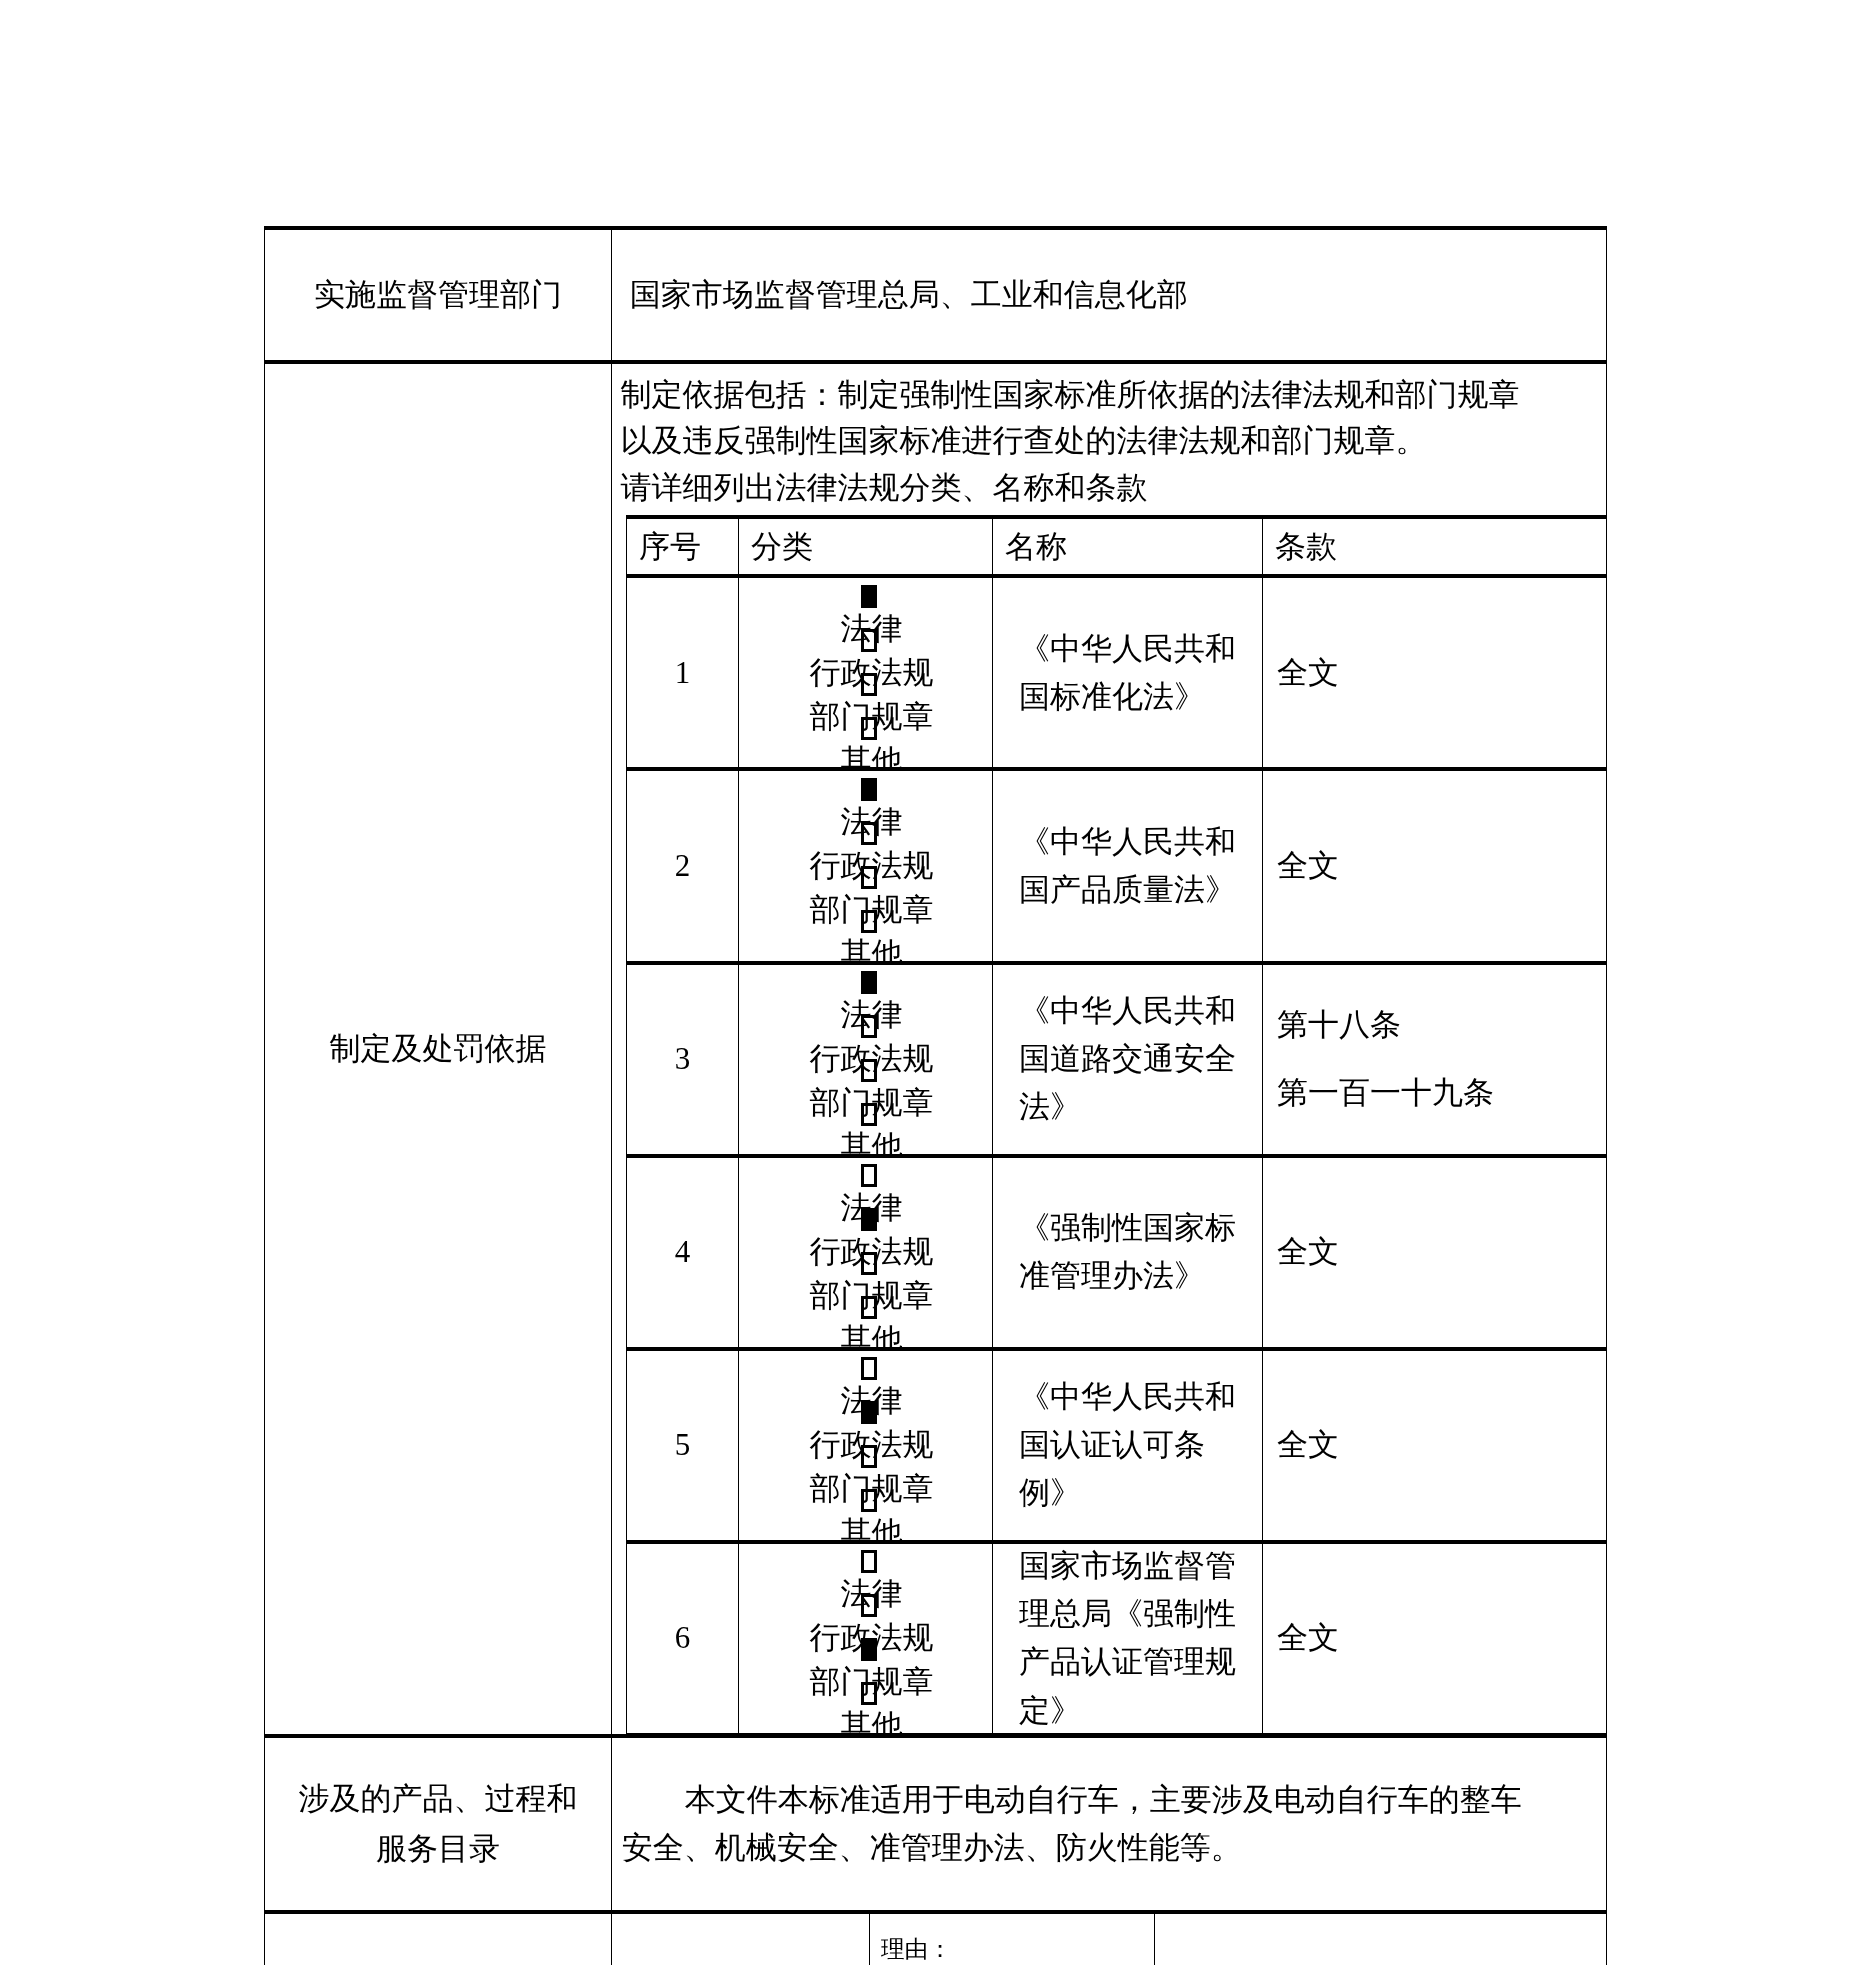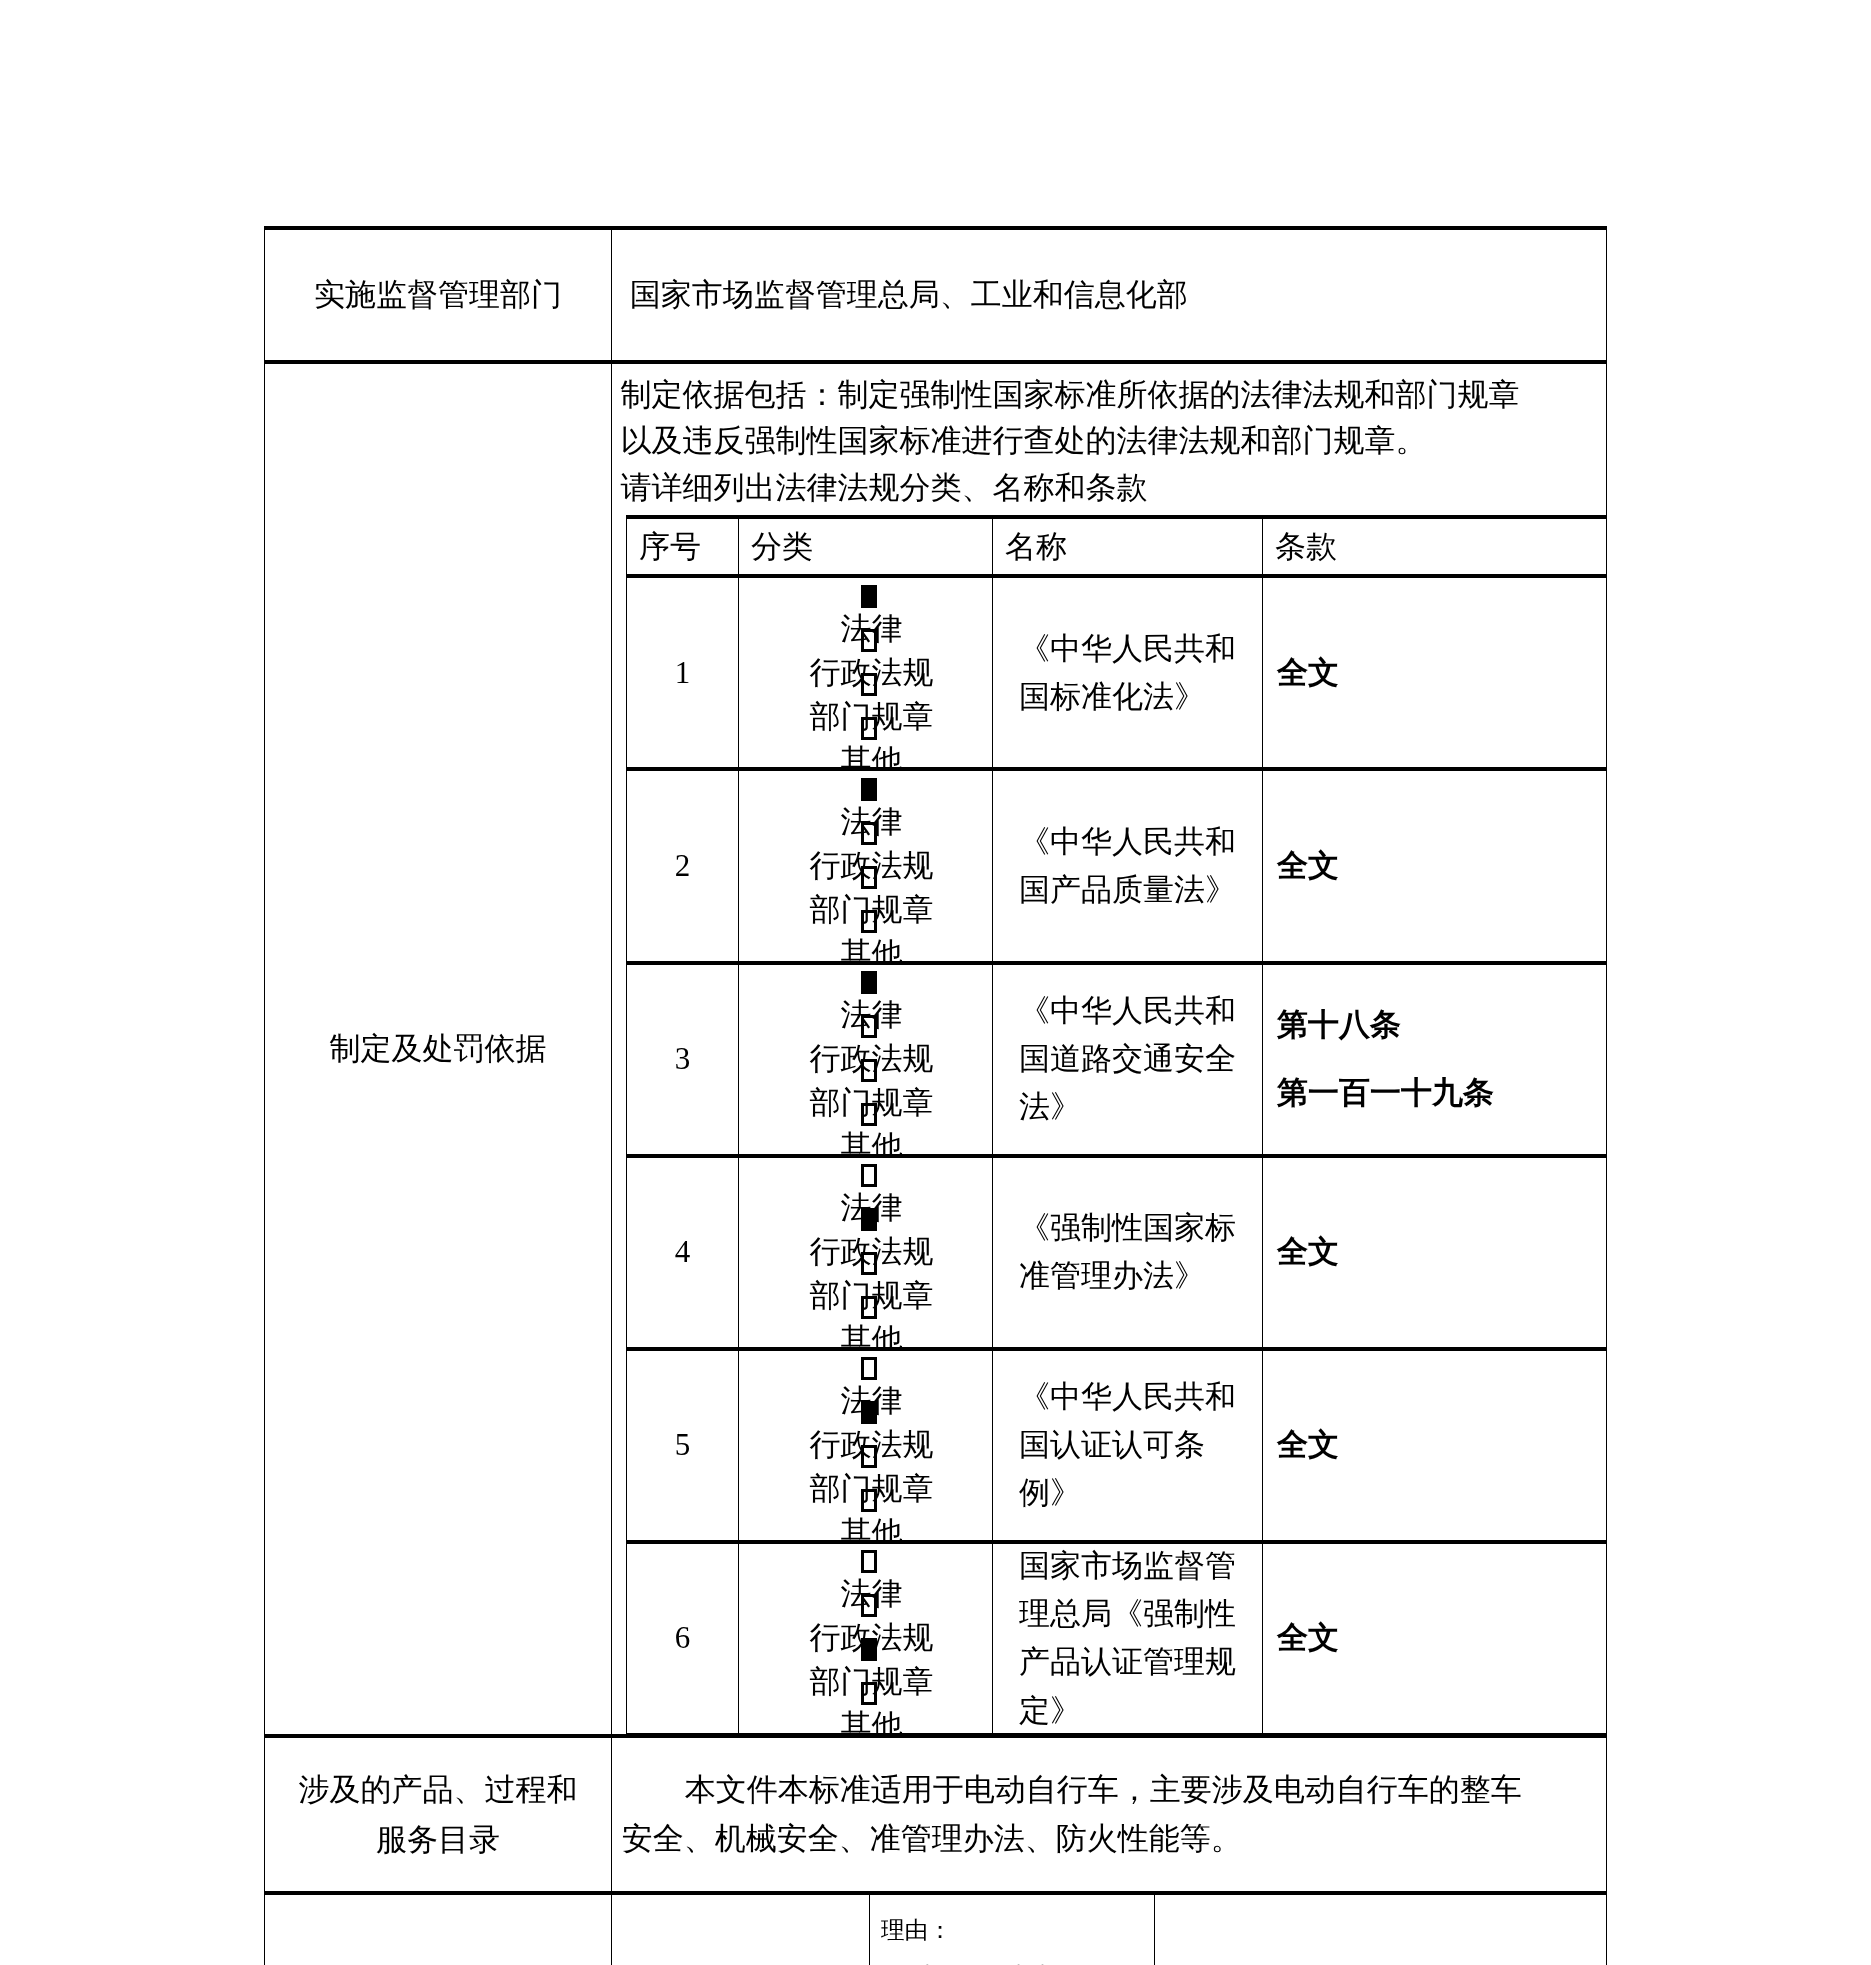--- a/index.html
+++ b/index.html
@@ -9,21 +9,21 @@
     font-family:"Liberation Serif","DejaVu Serif",serif;
     color:#000; font-size:31px;
   }
   .tbl {
     position:absolute; left:264px; top:226px; width:1343px;
     border:1.6px solid #000; border-top-width:4.7px; border-bottom-width:4.7px;
     background:#fff;
   }
   .r { display:flex; border-bottom:4.7px solid #000; }
   .r:last-child { border-bottom:none; }
-  .r1 { height:134px; } .r2 { height:1374px; } .r3 { height:157px; }
+  .r1 { height:134px; } .r2 { height:1374px; } .r3 { height:176px; }
   .r4 { height:254px; }
 
   .label-col {
     flex:0 0 347px; border-right:1.6px solid #000;
     display:flex; align-items:center; justify-content:center;
     text-align:center; white-space:pre-line; line-height:1.6;
   }
   .val-plain { flex:1; display:flex; align-items:center; padding-left:17.7px; }
 
   
@@ -50,21 +50,21 @@
     display:inline-block; width:16.5px; height:23px;
     border:3.5px solid #000; margin-right:4.7px; flex:0 0 auto;
   }
   .box.filled { background:#000; }
   .cell-name {
     display:flex; align-items:center; justify-content:center;
     text-align:left; white-space:pre-line; line-height:1.55; padding:0 5.9px;
   }
   .cell-clause {
     display:flex; align-items:center; padding-left:13.8px;
-    white-space:pre-line; line-height:2.2;font-weight:bold;
+    white-space:pre-line; line-height:2.2;
   }
 
   
   .catalog-val { flex:1; display:flex; align-items:center; padding:0 11.8px 0 9.8px; }
   .catalog-text { text-indent:63px; line-height:1.55; white-space:pre-line; text-align:justify; width:100%; }
 
   
   .c2 { flex:0 0 258px; border-right:1.6px solid #000; display:flex; align-items:center; padding-left:19.7px; }
   .c3 {
     flex:0 0 285px; border-right:1.6px solid #000;

